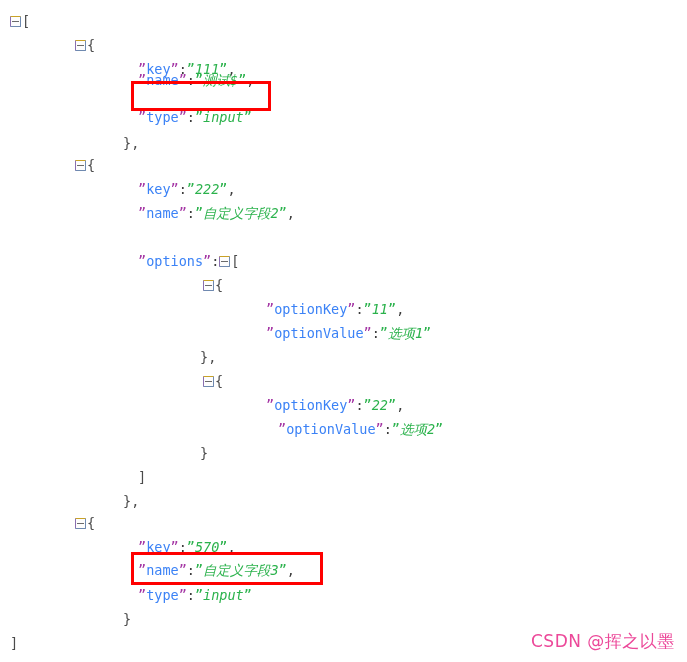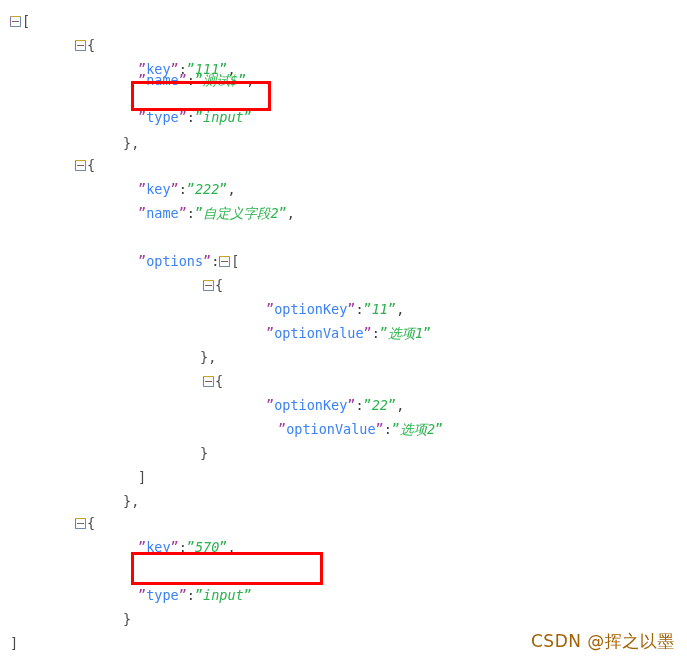--- a/index.html
+++ b/index.html
@@ -69,21 +69,21 @@
   .hl {
     position: absolute;
     border: 3px solid #ff0000;
     box-sizing: border-box;
     background: transparent;
     pointer-events: none;
   }
 
   #watermark {
     position: absolute;
-    color: #a16207;
+    color: #ec4899;
     font-family: "DejaVu Sans", "Liberation Sans", sans-serif;
     font-size: 17px;
     letter-spacing: 0.5px;
     white-space: pre;
   }
 </style>
 </head>
 <body>
 
 <div id="viewer">
@@ -102,20 +102,21 @@
     <div class="line" id="l14" style="left: 266px; top: 326px;"><span class="q">”</span><span class="k">optionValue</span><span class="q">”</span><span class="p">:</span><span class="qv">”</span><span class="v">选项1</span><span class="qv">”</span></div>
     <div class="line" id="l15" style="left: 200px; top: 350px;"><span class="br">},</span></div>
     <div class="line" id="l16" style="left: 203px; top: 374px;"><span class="toggle"></span><span class="br">{</span></div>
     <div class="line" id="l17" style="left: 266px; top: 398px; text-align: center;"><span class="q">”</span><span class="k">optionKey</span><span class="q">”</span><span class="p">:</span><span class="qv">”</span><span class="v">22</span><span class="qv">”</span><span class="p">,</span></div>
     <div class="line" id="l18" style="left: 266px; top: 422px; margin-left: 12px;"><span class="q">”</span><span class="k">optionValue</span><span class="q">”</span><span class="p">:</span><span class="qv">”</span><span class="v">选项2</span><span class="qv">”</span></div>
     <div class="line" id="l19" style="left: 200px; top: 446px;"><span class="br">}</span></div>
     <div class="line" id="l20" style="left: 138px; top: 470px;"><span class="br">]</span></div>
     <div class="line" id="l21" style="left: 123px; top: 494px;"><span class="br">},</span></div>
     <div class="line" id="l22" style="left: 75px; top: 516px;"><span class="toggle"></span><span class="br">{</span></div>
     <div class="line" id="l23" style="left: 138px; top: 540px;"><span class="q">”</span><span class="k">key</span><span class="q">”</span><span class="p">:</span><span class="qv">”</span><span class="v">570</span><span class="qv">”</span><span class="p">,</span></div>
+    <div class="line" id="l24" style="left: 138px; top: 563px;"><span class="q">”</span><span class="k">name</span><span class="q">”</span><span class="p">:</span><span class="qv">”</span><span class="v">自定义字段3</span><span class="qv">”</span><span class="p">,</span></div>
     <div class="line" id="l25" style="left: 138px; top: 588px;"><span class="q">”</span><span class="k">type</span><span class="q">”</span><span class="p">:</span><span class="qv">”</span><span class="v">input</span><span class="qv">”</span></div>
     <div class="line" id="l26" style="left: 123px; top: 612px;"><span class="br">}</span></div>
     <div class="line" id="l27" style="left: 10px; top: 636px;"><span class="br">]</span></div>
   </div>
 
 <div id="watermark" style="left: 531px; top: 630px;">CSDN @挥之以墨</div>
 
 <div class="hl" id="h1" style="left: 131px; top: 81px; width: 140px; height: 30px; border-color: rgb(255, 0, 0);"></div>
 <div class="hl" id="h2" style="left: 131px; top: 552px; width: 192px; height: 33px; border-color: rgb(255, 0, 0);"></div>
 

